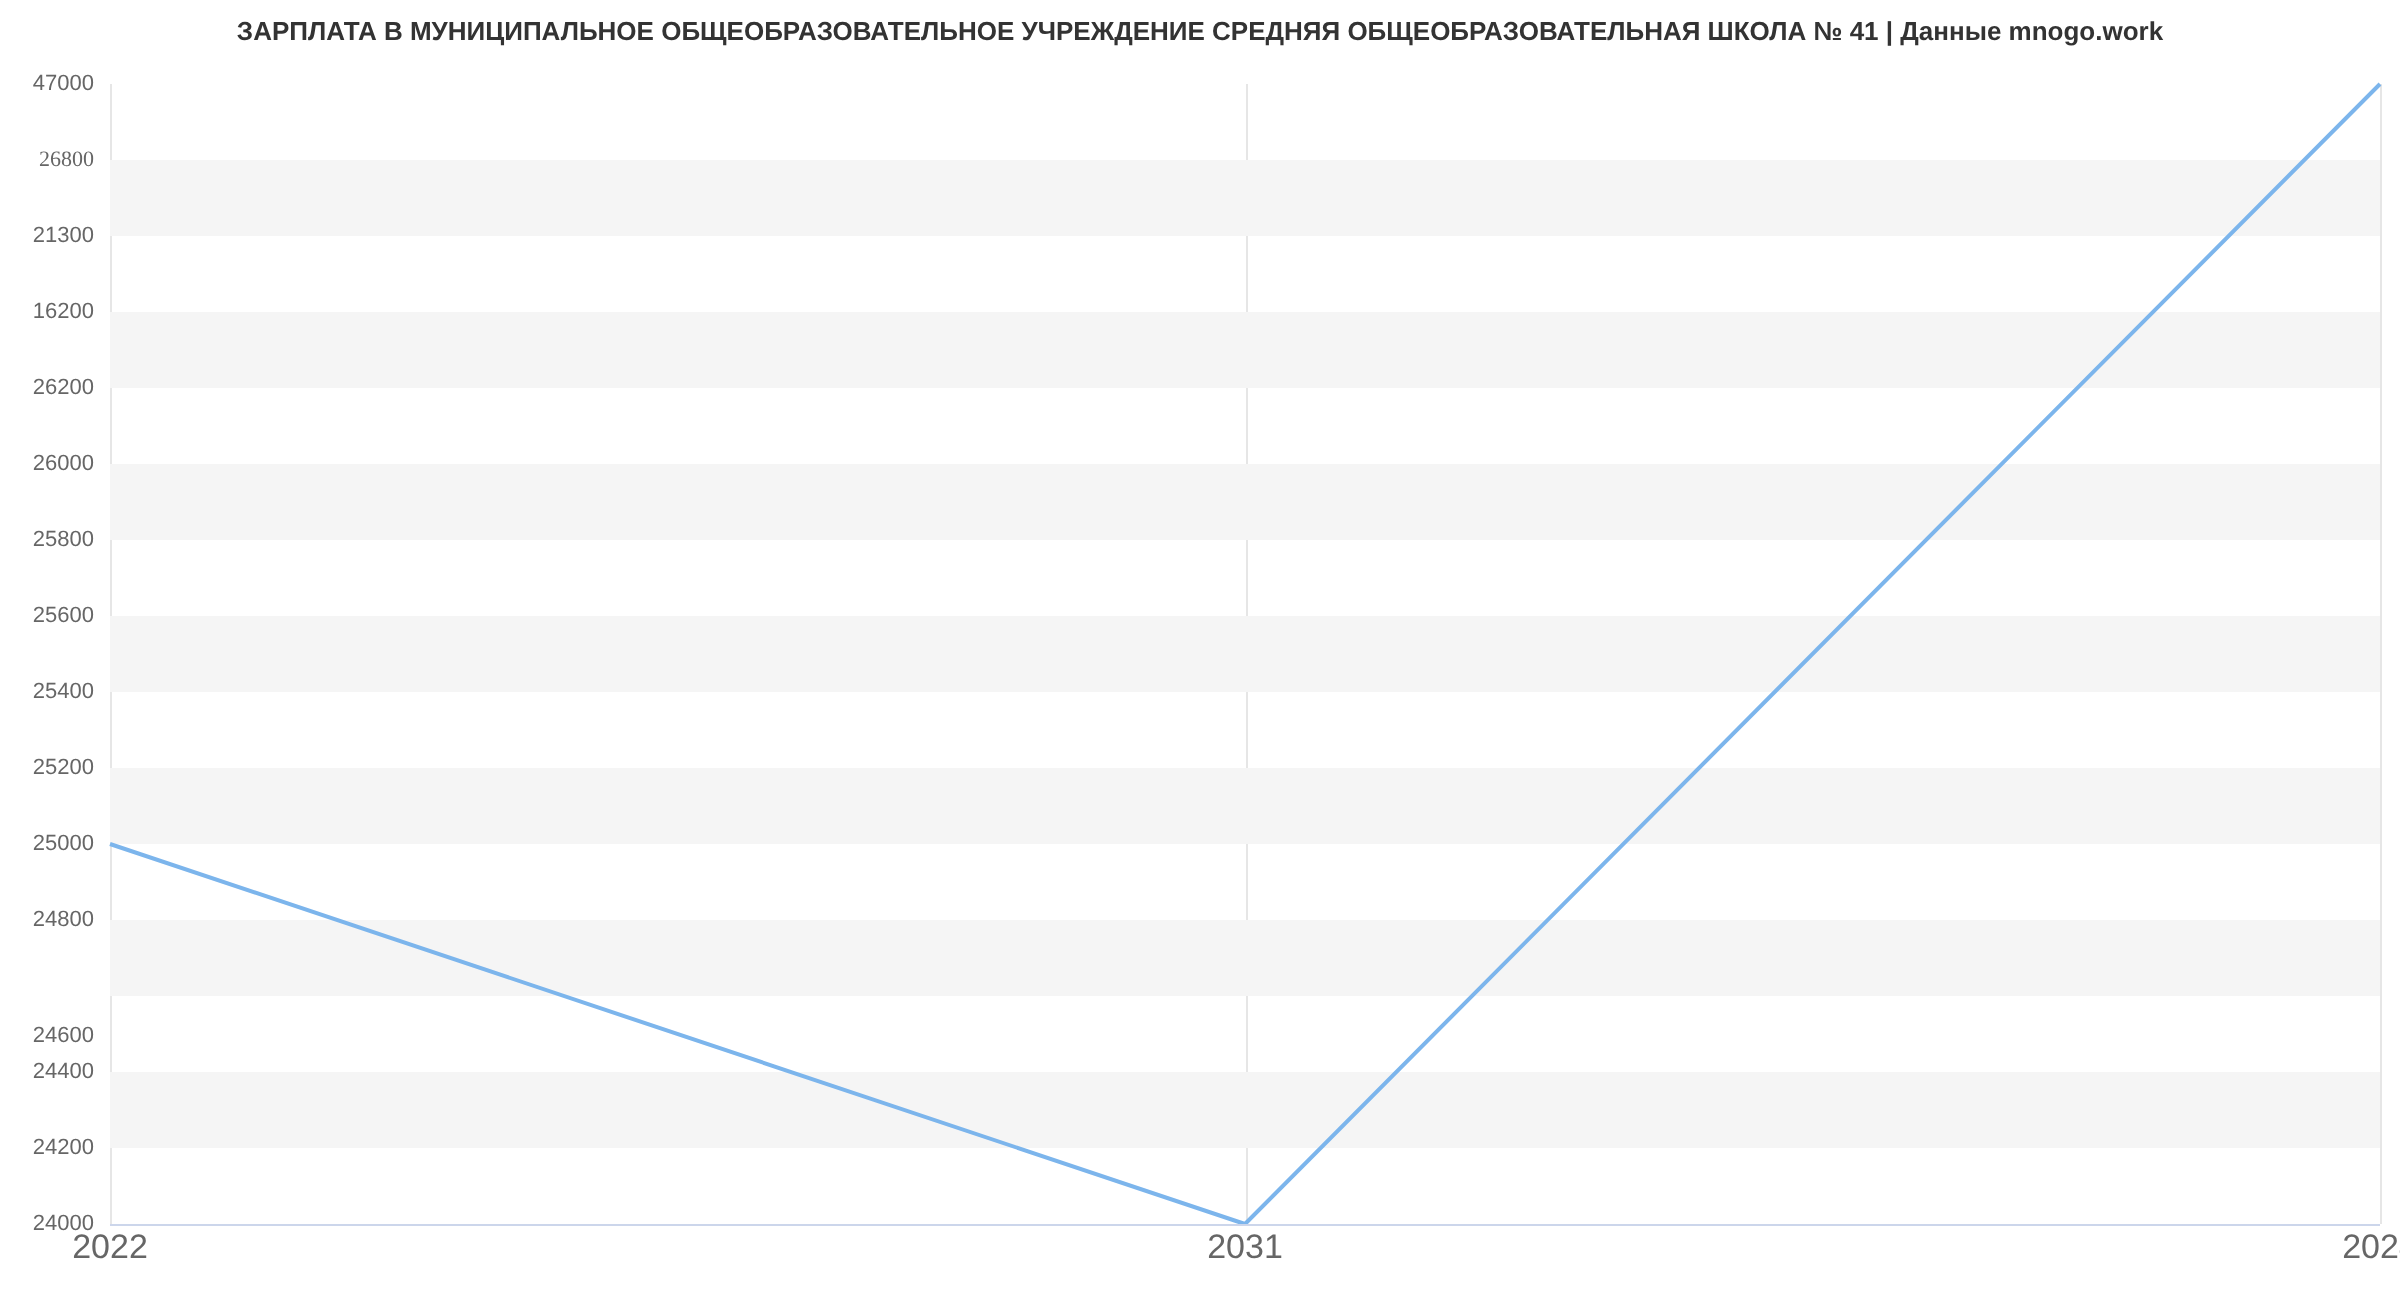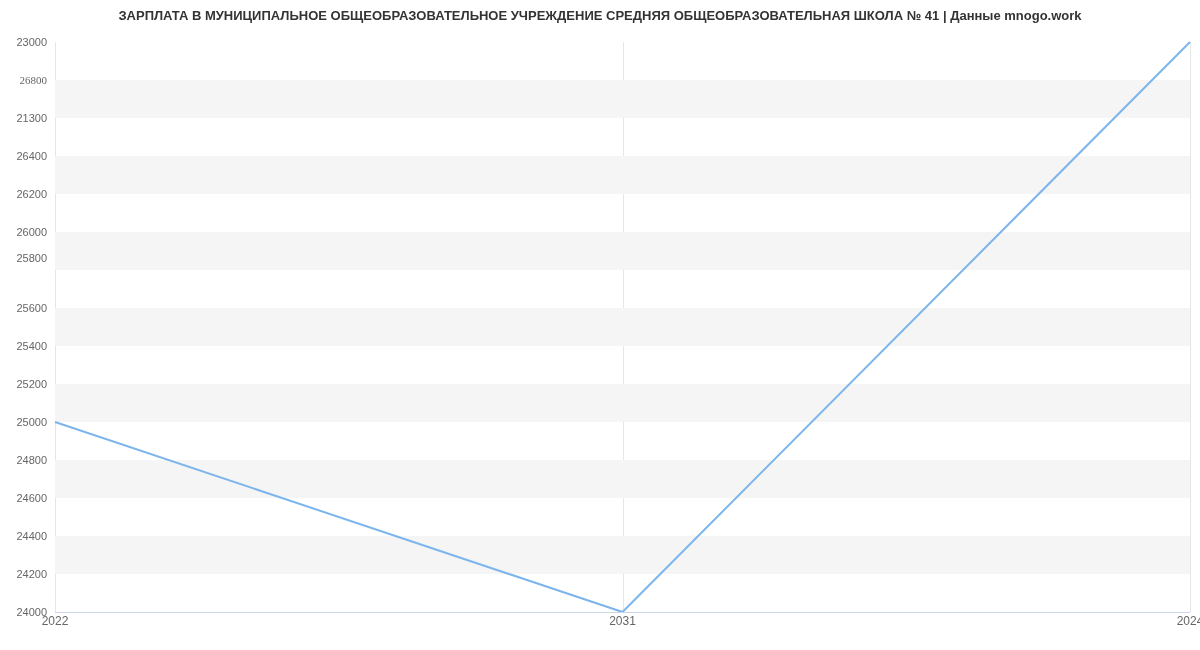--- a/index.html
+++ b/index.html
@@ -59,21 +59,21 @@
     transform: translateY(-50%);
     padding-right: 8px;
     font-size: 11px;
     color: #666;
     white-space: nowrap;
   }
   .x-tick {
     position: absolute;
     top: 614px;
     transform: translateX(-50%);
-    font-size: 12px;
+    font-size: 17px;
     color: #666;
   }
   svg.series {
     position: absolute;
     left: 0;
     top: 0;
     width: 100%;
     height: 100%;
     overflow: visible;
   }
@@ -96,33 +96,33 @@
       <div class="band" style="top: 342px; height: 38px;"></div>
       <div class="band" style="top: 418px; height: 38px;"></div>
       <div class="band" style="top: 494px; height: 38px;"></div>
 
     <svg class="series" id="series" viewBox="0 0 1135 570" preserveAspectRatio="none">
         <path d="M0 380 L567.5 570 L1135 0" fill="none" stroke="#7cb5ec" stroke-width="2" stroke-linejoin="round" vector-effect="non-scaling-stroke"></path>
       </svg>
   <div class="y-tick" style="top: 570px;">24000</div>
       <div class="y-tick" style="top: 532px;">24200</div>
       <div class="y-tick" style="top: 494px; text-align: right;">24400</div>
-      <div class="y-tick" style="top: 456px;">24600</div>
+      <div class="y-tick" style="top: 476px;">24600</div>
       <div class="y-tick" style="top: 418px;">24800</div>
       <div class="y-tick" style="top: 380px;">25000</div>
       <div class="y-tick" style="top: 342px;">25200</div>
       <div class="y-tick" style="top: 304px;">25400</div>
       <div class="y-tick" style="top: 266px;">25600</div>
-      <div class="y-tick" style="top: 216px;">25800</div>
+      <div class="y-tick" style="top: 228px;">25800</div>
       <div class="y-tick" style="top: 190px;">26000</div>
       <div class="y-tick" style="top: 152px;">26200</div>
-      <div class="y-tick" style="top: 114px;">26400</div>
+      <div class="y-tick" style="top: 114px;">16200</div>
       <div class="y-tick" style="top: 76px;">21300</div>
       <div class="y-tick" style="top: 38px; font-family: Liberation Serif, serif;">26800</div>
-      <div class="y-tick" style="top: 0px;">23000</div>
+      <div class="y-tick" style="top: 0px;">47000</div>
     </div>
 
   <div class="axis-line" style="left:55px; top:612px; width:1135px; height:1px;"></div>
 
   <div id="xticks">
       <div class="x-tick" style="left: 55px;">2022</div>
       <div class="x-tick" style="left: 622.5px;">2031</div>
       <div class="x-tick" style="left: 1190px;">2024</div>
     </div>
 

